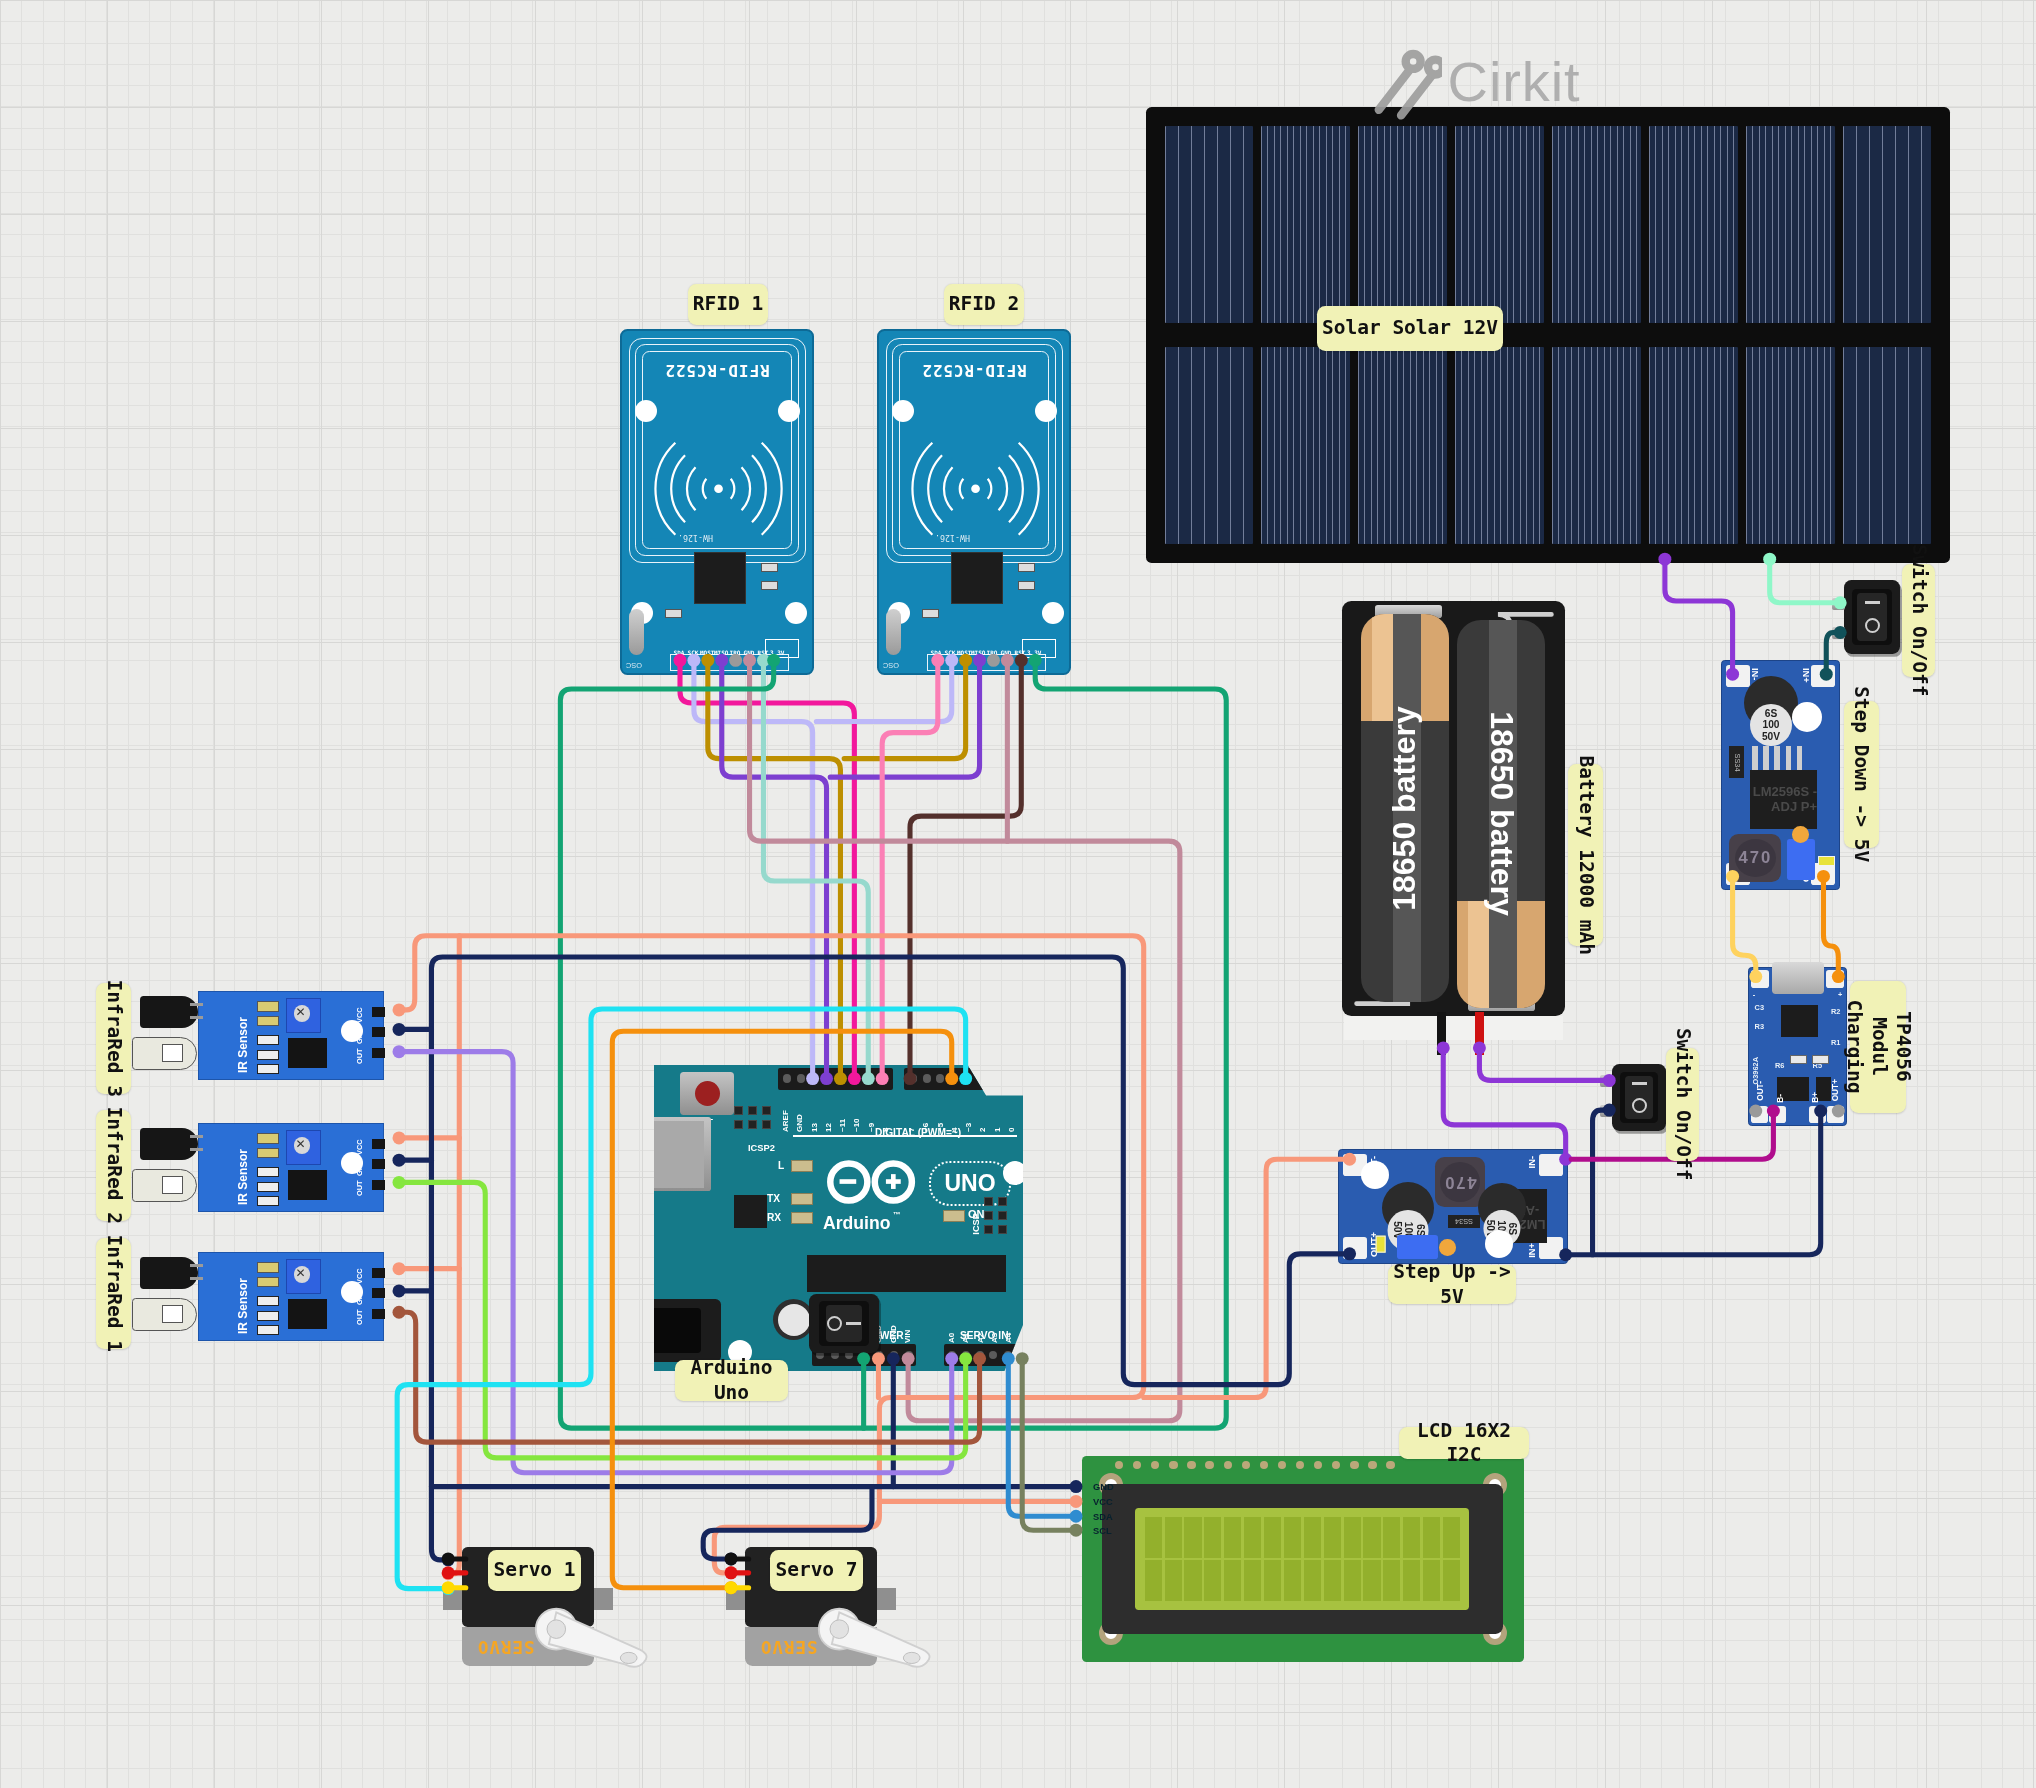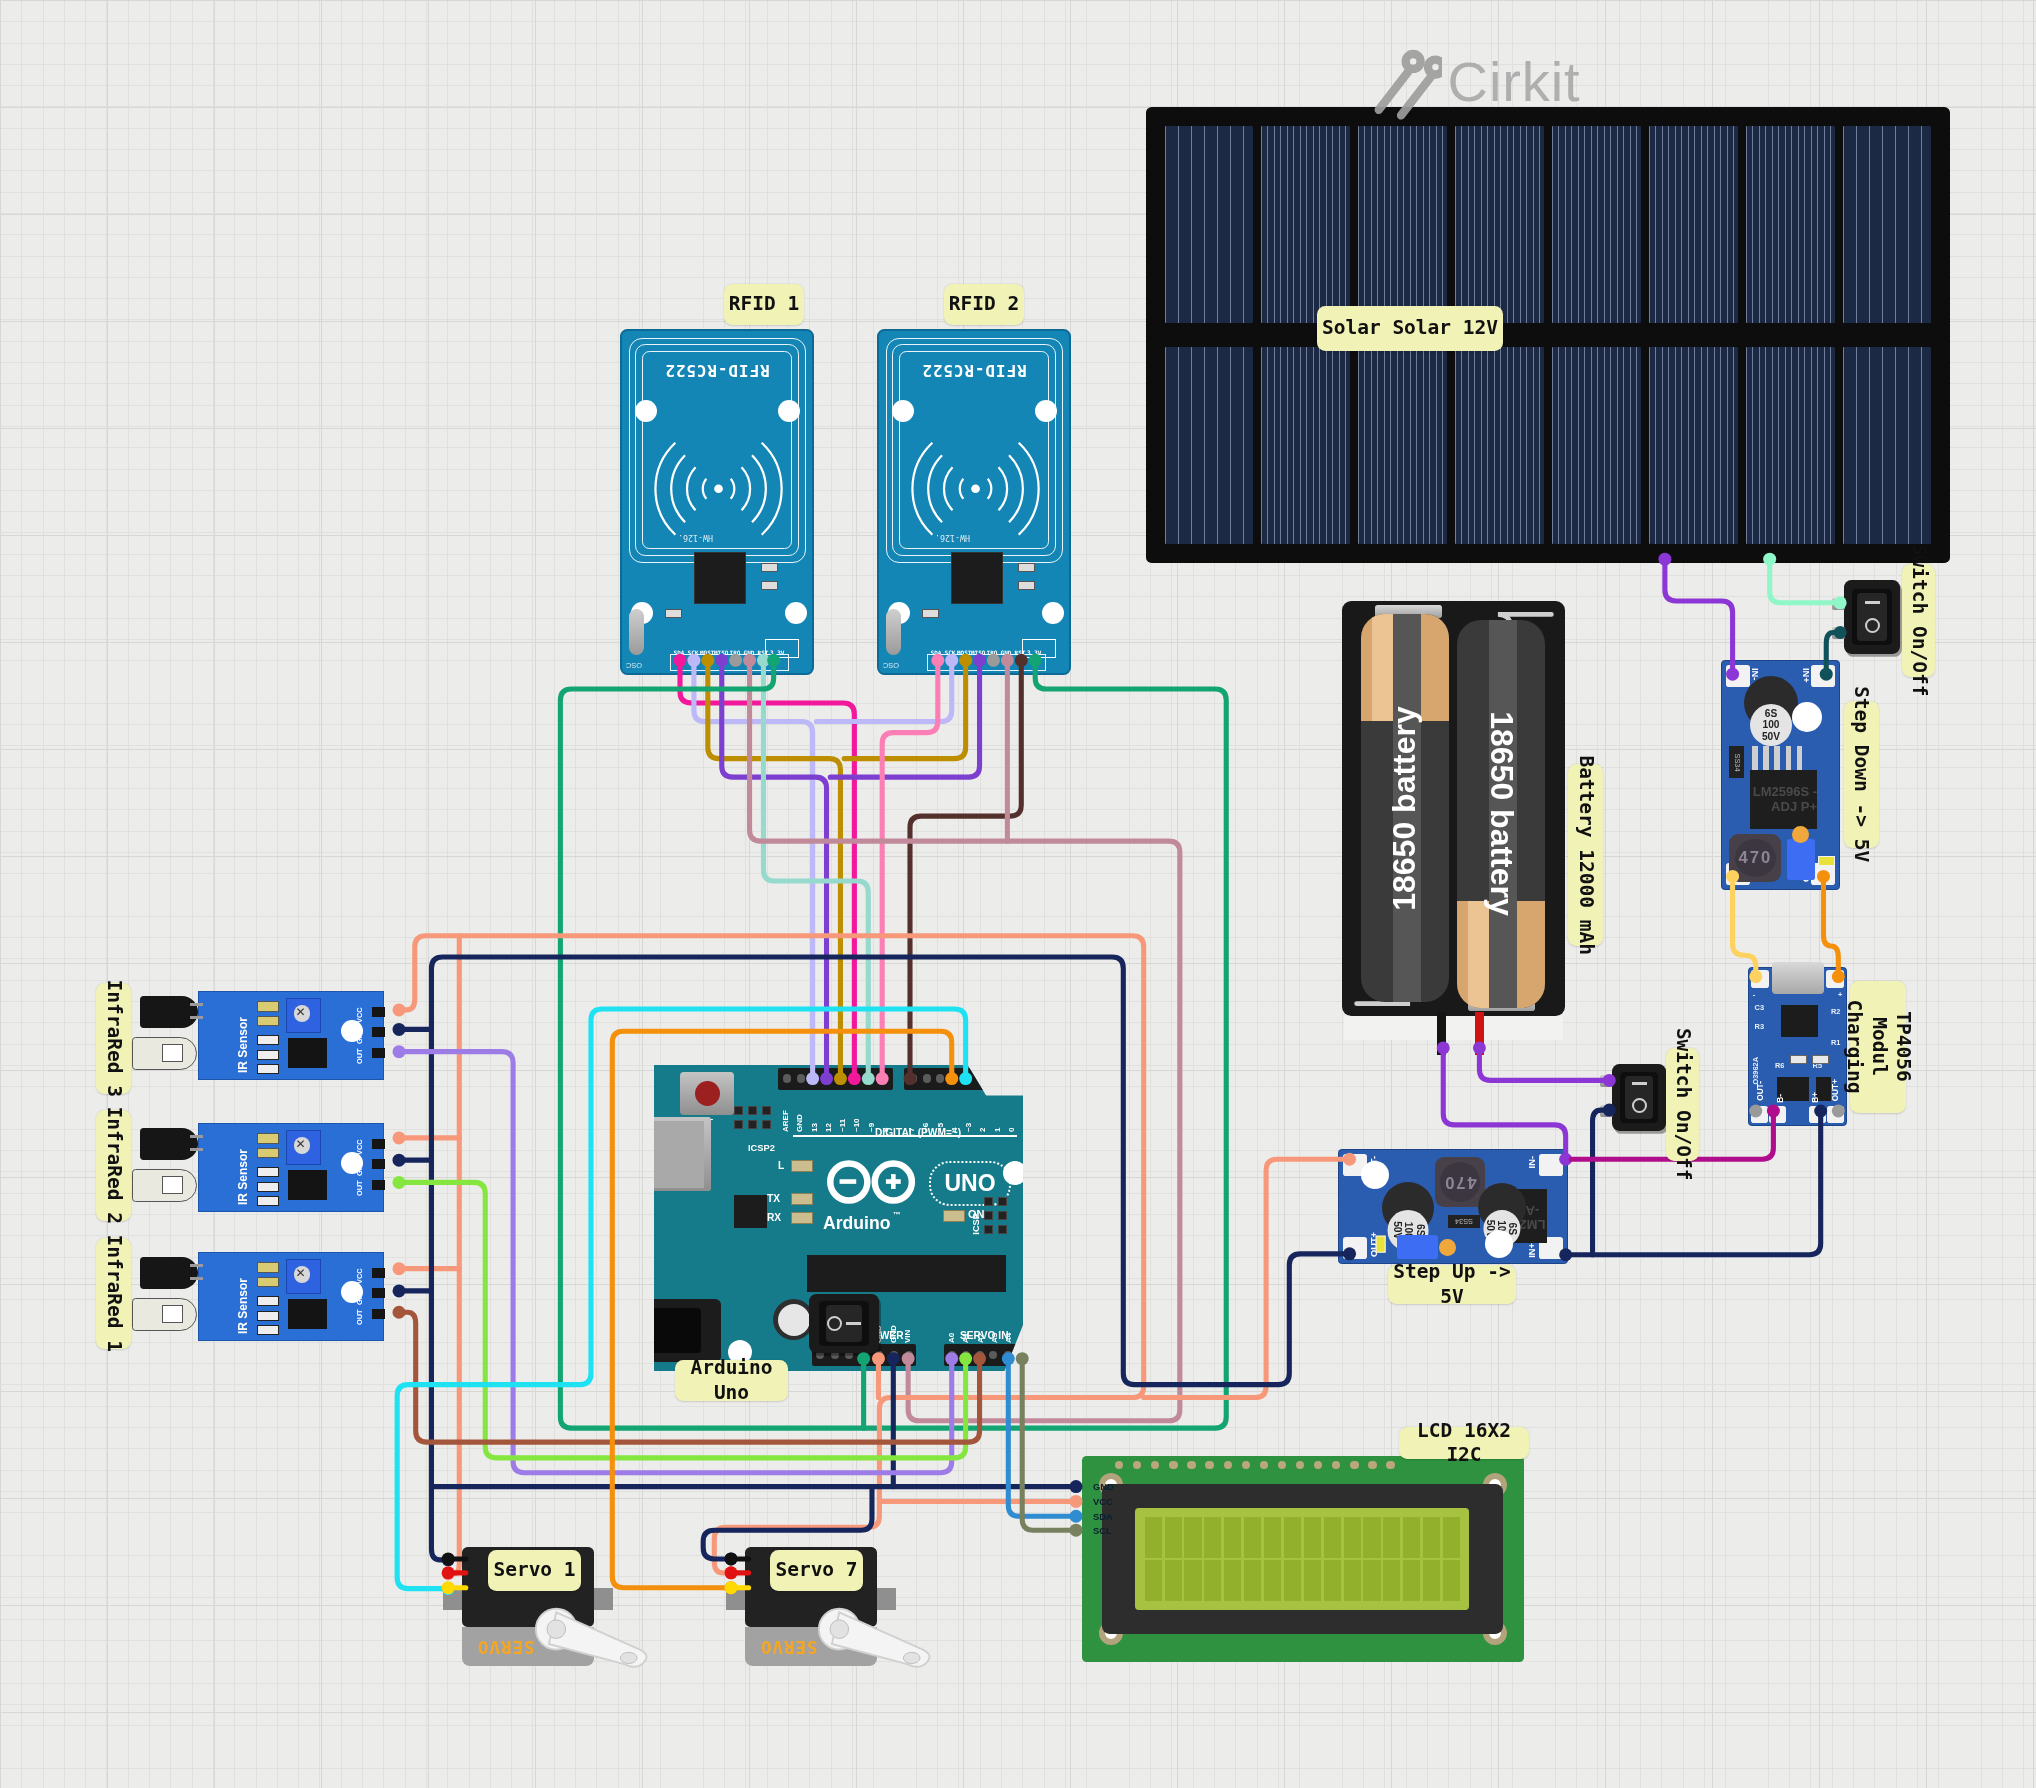--- a/index.html
+++ b/index.html
@@ -865,21 +865,21 @@
           <i></i>
         </div>
     </div>
     <div class="pl" style="top:26px;">GND</div>
     <div class="pl" style="top:41px;">VCC</div>
     <div class="pl" style="top:56px;">SDA</div>
     <div class="pl" style="top:70px;">SCL</div>
   </div>
 
   <div id="notes-layer">
-      <div class="note" style="left: 724px; top: 284px; width: 80px; height: 41px;"><span>RFID 1</span></div>
+      <div class="note" style="left: 688px; top: 284px; width: 80px; height: 41px;"><span>RFID 1</span></div>
       <div class="note" style="left: 944px; top: 284px; width: 80px; height: 41px;"><span>RFID 2</span></div>
       <div class="note" style="left: 1317px; top: 306px; width: 186px; height: 45px;"><span>Solar Solar 12V</span></div>
       <div class="note v" style="left: 1568px; top: 764px; width: 35px; height: 182px;"><span>Battery 12000 mAh</span></div>
       <div class="note v" style="left: 1902px; top: 564px; width: 33px; height: 113px;"><span>Switch On/Off</span></div>
       <div class="note v" style="left: 1844px; top: 701px; width: 35px; height: 147px;"><span>Step Down -&gt; 5V</span></div>
       <div class="note v two" style="left: 1850px; top: 981px; width: 56px; height: 132px;"><span>TP4056
 Modul Charging</span></div>
       <div class="note v" style="left: 1666px; top: 1048px; width: 33px; height: 113px;"><span>Switch On/Off</span></div>
       <div class="note" style="left: 1388px; top: 1265px; width: 128px; height: 39px;"><span>Step Up -&gt; 5V</span></div>
       <div class="note" style="left: 675px; top: 1360px; width: 113px; height: 41px;"><span>Arduino Uno</span></div>

